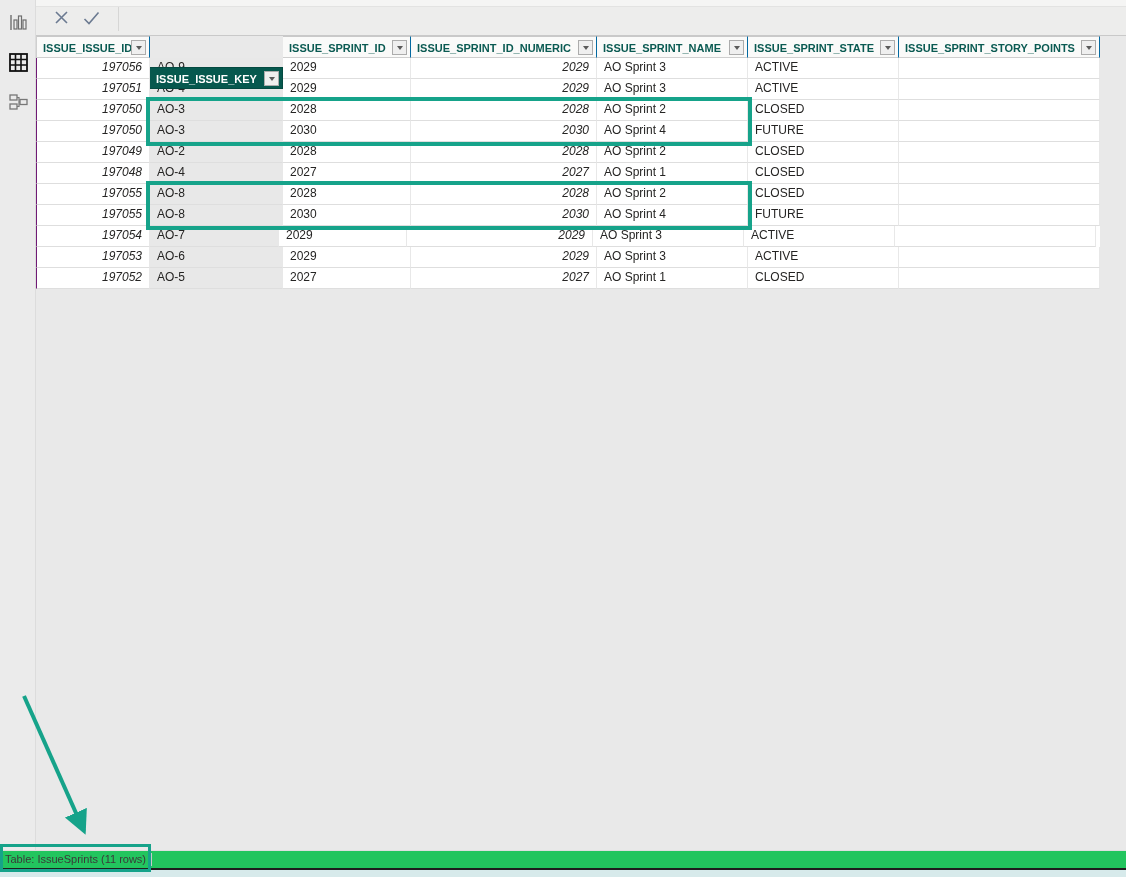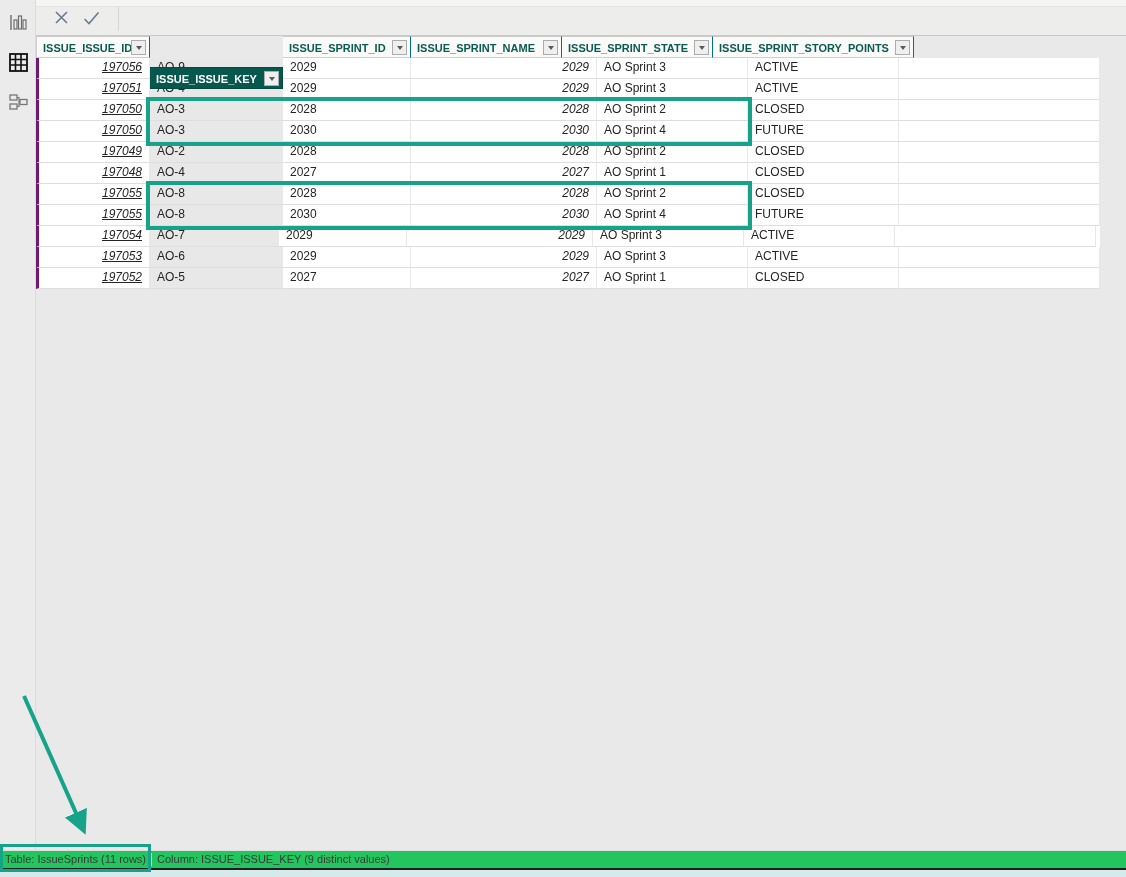--- a/index.html
+++ b/index.html
@@ -39,21 +39,21 @@
   .hcell.sel { background:var(--teal); color:#FFFFFF; border-color:#044A41;margin-top:31px; }
   .dropbtn { position:absolute; right:3px; top:3px; width:15px; height:15px;
     background:#EFEFEF; border:1px solid #ACACAC; display:flex; align-items:center;
     justify-content:center; cursor:pointer; }
   .dropbtn .tri { width:0; height:0; border-left:3.5px solid transparent;
     border-right:3.5px solid transparent; border-top:4.5px solid #5A5A5A; }
   .trow { display:flex; height:21px; background:#FFFFFF; }
   .tcell { height:21px; font-size:12px; color:#252423; line-height:19px;
     padding:0 7px; border-bottom:1px solid #DEDEDE; border-right:1px solid #E8E8E8;
     white-space:nowrap; overflow:hidden; cursor:cell; }
-  .tcell:first-child { border-left:3px solid #701a75;text-decoration:underline; }
+  .tcell:first-child { border-left:1px solid #701a75; }
   .tcell.num { text-align:right; font-style:italic; }
   .tcell.selcol { background:#E8E8E8; }
 
   
   .statusbar { position:absolute; left:0; top:850px; width:1126px; height:18px;
     background:#22c55e; border-top:1px solid #DFDFDF; font-size:11px; color:#3B3A39;
     display:flex; align-items:center; }
   .statusbar .seg { padding:0 5px; line-height:17px; white-space:nowrap; }
   .statusbar .sdiv { width:1px; height:13px; background:#C9C9C9; }
   .bottom-line { position:absolute; left:0; top:868px; width:1126px; height:2px;
@@ -127,20 +127,23 @@
     <div class="tbl-header" id="table-header">
         <div class="hcell" style="width: 114px;"><span>ISSUE_ISSUE_ID</span><span class="dropbtn">
             <span class="tri"></span>
           </span></div>
         <div class="hcell sel" style="width: 133px;"><span>ISSUE_ISSUE_KEY</span><span class="dropbtn">
             <span class="tri"></span>
           </span></div>
         <div class="hcell" style="width: 128px;"><span>ISSUE_SPRINT_ID</span><span class="dropbtn">
             <span class="tri"></span>
           </span></div>
+        <div class="hcell" style="width: 186px;"><span>ISSUE_SPRINT_ID_NUMERIC</span><span class="dropbtn">
+            <span class="tri"></span>
+          </span></div>
         <div class="hcell" style="width: 151px;"><span>ISSUE_SPRINT_NAME</span><span class="dropbtn">
             <span class="tri"></span>
           </span></div>
         <div class="hcell" style="width: 151px;"><span>ISSUE_SPRINT_STATE</span><span class="dropbtn">
             <span class="tri"></span>
           </span></div>
         <div class="hcell" style="width: 201px;"><span>ISSUE_SPRINT_STORY_POINTS</span><span class="dropbtn">
             <span class="tri"></span>
           </span></div>
       </div>
@@ -259,18 +262,17 @@
       </marker>
     </defs>
     <line x1="24" y1="16" x2="84" y2="151" stroke="#16A38A" stroke-width="4" marker-end="url(#ah)"></line>
   </svg>
 
   <div class="status-annotation-box"></div>
 
   <div class="statusbar">
     <span class="seg">Table: IssueSprints (11 rows)</span>
     <span class="sdiv"></span>
-    <span class="seg">Column: ISSUE_ISSUE_KEY (9 distinct values)</span>
   </div>
   <div class="bottom-line"></div>
   <div class="bottom-strip"></div>
 
 </div>
 
 </body></html>

